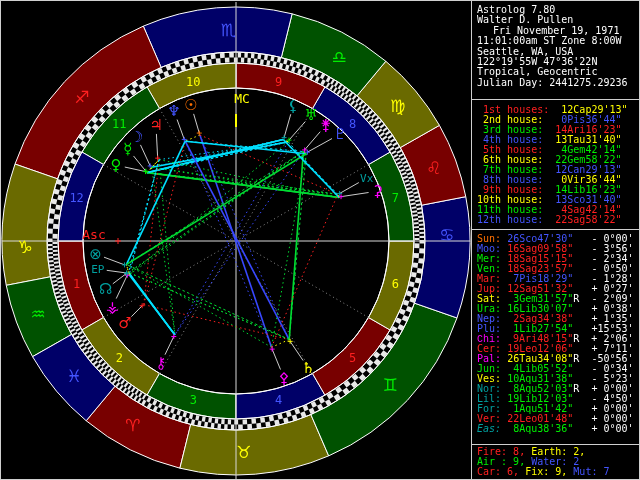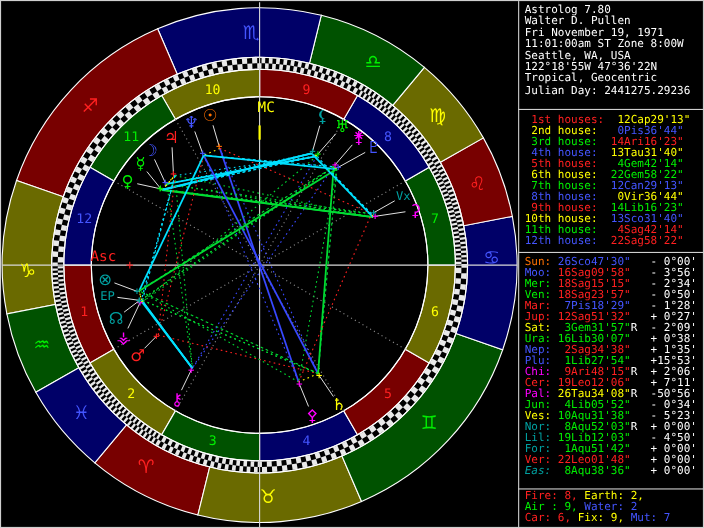--- a/index.html
+++ b/index.html
@@ -596,24 +596,24 @@
     </svg>
 
   <div class="vdiv"></div>
   <div class="hdiv" style="top:98px"></div>
   <div class="hdiv" style="top:228px"></div>
   <div class="hdiv" style="top:443px"></div>
 
   <div id="hdr" class="sect" style="top:4px">
       <div class="row"><span style="color: rgb(255, 255, 255);">Astrolog 7.80</span></div>
       <div class="row"><span style="color: rgb(255, 255, 255);">Walter D. Pullen</span></div>
-      <div class="row"><span style="color: rgb(255, 255, 255);">Fri November 19, 1971</span></div>
+      <div class="row"><span style="color: rgb(255, 255, 255); margin-left: 16px;">Fri November 19, 1971</span></div>
       <div class="row"><span style="color: rgb(255, 255, 255);">11:01:00am ST Zone 8:00W</span></div>
       <div class="row"><span style="color: rgb(255, 255, 255);">Seattle, WA, USA</span></div>
-      <div class="row"><span style="color: rgb(255, 255, 255);">122°18'55W 47°36'22N</span></div>
+      <div class="row"><span style="color: rgb(255, 255, 255);">122°19'55W 47°36'22N</span></div>
       <div class="row"><span style="color: rgb(255, 255, 255);">Tropical, Geocentric</span></div>
       <div class="row"><span style="color: rgb(255, 255, 255);">Julian Day: 2441275.29236</span></div>
     </div>
   <div id="houses" class="sect" style="top:104px">
       <div class="row"><span style="color: rgb(255, 32, 32);"> 1st houses:</span><span style="color: rgb(255, 255, 255);"> </span><span style="color: rgb(255, 255, 0);"> 12Cap29'13"</span></div>
       <div class="row"><span style="color: rgb(255, 255, 0);"> 2nd house:</span><span style="color: rgb(255, 255, 255);"> </span><span style="color: rgb(68, 85, 255);">  0Pis36'44"</span></div>
       <div class="row"><span style="color: rgb(0, 238, 0);"> 3rd house:</span><span style="color: rgb(255, 255, 255);"> </span><span style="color: rgb(255, 32, 32);"> 14Ari16'23"</span></div>
       <div class="row"><span style="color: rgb(68, 85, 255);"> 4th house:</span><span style="color: rgb(255, 255, 255);"> </span><span style="color: rgb(255, 255, 0);"> 13Tau31'40"</span></div>
       <div class="row"><span style="color: rgb(255, 32, 32);"> 5th house:</span><span style="color: rgb(255, 255, 255);"> </span><span style="color: rgb(0, 238, 0);">  4Gem42'14"</span></div>
       <div class="row"><span style="color: rgb(255, 255, 0);"> 6th house:</span><span style="color: rgb(255, 255, 255);"> </span><span style="color: rgb(0, 238, 0);"> 22Gem58'22"</span></div>
@@ -628,21 +628,21 @@
       <div class="row"><span style="color: rgb(255, 112, 0);">Sun:</span><span style="color: rgb(255, 255, 255);"> </span><span style="color: rgb(68, 85, 255);">26Sco47'30"</span><span style="color: rgb(255, 255, 255);"> </span><span style="color: rgb(255, 255, 255);">  </span><span style="color: rgb(255, 255, 255);">- 0°00'</span></div>
       <div class="row"><span style="color: rgb(68, 85, 255);">Moo:</span><span style="color: rgb(255, 255, 255);"> </span><span style="color: rgb(255, 32, 32);">16Sag09'58"</span><span style="color: rgb(255, 255, 255);"> </span><span style="color: rgb(255, 255, 255);">  </span><span style="color: rgb(255, 255, 255);">- 3°56'</span></div>
       <div class="row"><span style="color: rgb(0, 238, 0);">Mer:</span><span style="color: rgb(255, 255, 255);"> </span><span style="color: rgb(255, 32, 32);">18Sag15'15"</span><span style="color: rgb(255, 255, 255);"> </span><span style="color: rgb(255, 255, 255);">  </span><span style="color: rgb(255, 255, 255);">- 2°34'</span></div>
       <div class="row"><span style="color: rgb(0, 238, 0);">Ven:</span><span style="color: rgb(255, 255, 255);"> </span><span style="color: rgb(255, 32, 32);">18Sag23'57"</span><span style="color: rgb(255, 255, 255);"> </span><span style="color: rgb(255, 255, 255);">  </span><span style="color: rgb(255, 255, 255);">- 0°50'</span></div>
       <div class="row"><span style="color: rgb(255, 32, 32);">Mar:</span><span style="color: rgb(255, 255, 255);"> </span><span style="color: rgb(68, 85, 255);"> 7Pis18'29"</span><span style="color: rgb(255, 255, 255);"> </span><span style="color: rgb(255, 255, 255);">  </span><span style="color: rgb(255, 255, 255);">- 1°28'</span></div>
       <div class="row"><span style="color: rgb(255, 32, 32);">Jup:</span><span style="color: rgb(255, 255, 255);"> </span><span style="color: rgb(255, 32, 32);">12Sag51'32"</span><span style="color: rgb(255, 255, 255);"> </span><span style="color: rgb(255, 255, 255);">  </span><span style="color: rgb(255, 255, 255);">+ 0°27'</span></div>
       <div class="row"><span style="color: rgb(255, 255, 0);">Sat:</span><span style="color: rgb(255, 255, 255);"> </span><span style="color: rgb(0, 238, 0);"> 3Gem31'57"</span><span style="color: rgb(255, 255, 255);">R</span><span style="color: rgb(255, 255, 255);">  </span><span style="color: rgb(255, 255, 255);">- 2°09'</span></div>
       <div class="row"><span style="color: rgb(0, 238, 0);">Ura:</span><span style="color: rgb(255, 255, 255);"> </span><span style="color: rgb(0, 238, 0);">16Lib30'07"</span><span style="color: rgb(255, 255, 255);"> </span><span style="color: rgb(255, 255, 255);">  </span><span style="color: rgb(255, 255, 255);">+ 0°38'</span></div>
       <div class="row"><span style="color: rgb(68, 85, 255);">Nep:</span><span style="color: rgb(255, 255, 255);"> </span><span style="color: rgb(255, 32, 32);"> 2Sag34'38"</span><span style="color: rgb(255, 255, 255);"> </span><span style="color: rgb(255, 255, 255);">  </span><span style="color: rgb(255, 255, 255);">+ 1°35'</span></div>
       <div class="row"><span style="color: rgb(68, 85, 255);">Plu:</span><span style="color: rgb(255, 255, 255);"> </span><span style="color: rgb(0, 238, 0);"> 1Lib27'54"</span><span style="color: rgb(255, 255, 255);"> </span><span style="color: rgb(255, 255, 255);">  </span><span style="color: rgb(255, 255, 255);">+15°53'</span></div>
-      <div class="row"><span style="color: rgb(255, 0, 255);">Chi:</span><span style="color: rgb(255, 255, 255);"> </span><span style="color: rgb(255, 32, 32);"> 9Ari48'15"</span><span style="color: rgb(255, 255, 255);">R</span><span style="color: rgb(255, 255, 255);">  </span><span style="color: rgb(255, 255, 255);">+ 2°06'</span></div>
+      <div class="row"><span style="color: rgb(255, 0, 255); font-family: Liberation Mono, monospace;">Chi:</span><span style="color: rgb(255, 255, 255);"> </span><span style="color: rgb(255, 32, 32);"> 9Ari48'15"</span><span style="color: rgb(255, 255, 255);">R</span><span style="color: rgb(255, 255, 255);">  </span><span style="color: rgb(255, 255, 255);">+ 2°06'</span></div>
       <div class="row"><span style="color: rgb(255, 32, 32);">Cer:</span><span style="color: rgb(255, 255, 255);"> </span><span style="color: rgb(255, 32, 32);">19Leo12'06"</span><span style="color: rgb(255, 255, 255);"> </span><span style="color: rgb(255, 255, 255);">  </span><span style="color: rgb(255, 255, 255);">+ 7°11'</span></div>
       <div class="row"><span style="color: rgb(255, 0, 255);">Pal:</span><span style="color: rgb(255, 255, 255);"> </span><span style="color: rgb(255, 255, 0);">26Tau34'08"</span><span style="color: rgb(255, 255, 255);">R</span><span style="color: rgb(255, 255, 255);">  </span><span style="color: rgb(255, 255, 255);">-50°56'</span></div>
       <div class="row"><span style="color: rgb(0, 238, 0);">Jun:</span><span style="color: rgb(255, 255, 255);"> </span><span style="color: rgb(0, 238, 0);"> 4Lib05'52"</span><span style="color: rgb(255, 255, 255);"> </span><span style="color: rgb(255, 255, 255);">  </span><span style="color: rgb(255, 255, 255);">- 0°34'</span></div>
       <div class="row"><span style="color: rgb(255, 255, 0);">Ves:</span><span style="color: rgb(255, 255, 255);"> </span><span style="color: rgb(0, 238, 0);">10Aqu31'38"</span><span style="color: rgb(255, 255, 255);"> </span><span style="color: rgb(255, 255, 255);">  </span><span style="color: rgb(255, 255, 255);">- 5°23'</span></div>
       <div class="row"><span style="color: rgb(0, 160, 160);">Nor:</span><span style="color: rgb(255, 255, 255);"> </span><span style="color: rgb(0, 238, 0);"> 8Aqu52'03"</span><span style="color: rgb(255, 255, 255);">R</span><span style="color: rgb(255, 255, 255);">  </span><span style="color: rgb(255, 255, 255);">+ 0°00'</span></div>
       <div class="row"><span style="color: rgb(0, 160, 160);">Lil:</span><span style="color: rgb(255, 255, 255);"> </span><span style="color: rgb(0, 238, 0);">19Lib12'03"</span><span style="color: rgb(255, 255, 255);"> </span><span style="color: rgb(255, 255, 255);">  </span><span style="color: rgb(255, 255, 255);">- 4°50'</span></div>
       <div class="row"><span style="color: rgb(0, 160, 160);">For:</span><span style="color: rgb(255, 255, 255);"> </span><span style="color: rgb(0, 238, 0);"> 1Aqu51'42"</span><span style="color: rgb(255, 255, 255);"> </span><span style="color: rgb(255, 255, 255);">  </span><span style="color: rgb(255, 255, 255);">+ 0°00'</span></div>
       <div class="row"><span style="color: rgb(255, 32, 32);">Ver:</span><span style="color: rgb(255, 255, 255);"> </span><span style="color: rgb(255, 32, 32);">22Leo01'48"</span><span style="color: rgb(255, 255, 255);"> </span><span style="color: rgb(255, 255, 255);">  </span><span style="color: rgb(255, 255, 255);">+ 0°00'</span></div>
       <div class="row"><span style="color: rgb(0, 160, 160); font-style: italic;">Eas:</span><span style="color: rgb(255, 255, 255);"> </span><span style="color: rgb(0, 238, 0);"> 8Aqu38'36"</span><span style="color: rgb(255, 255, 255);"> </span><span style="color: rgb(255, 255, 255);">  </span><span style="color: rgb(255, 255, 255);">+ 0°00'</span></div>
     </div>

